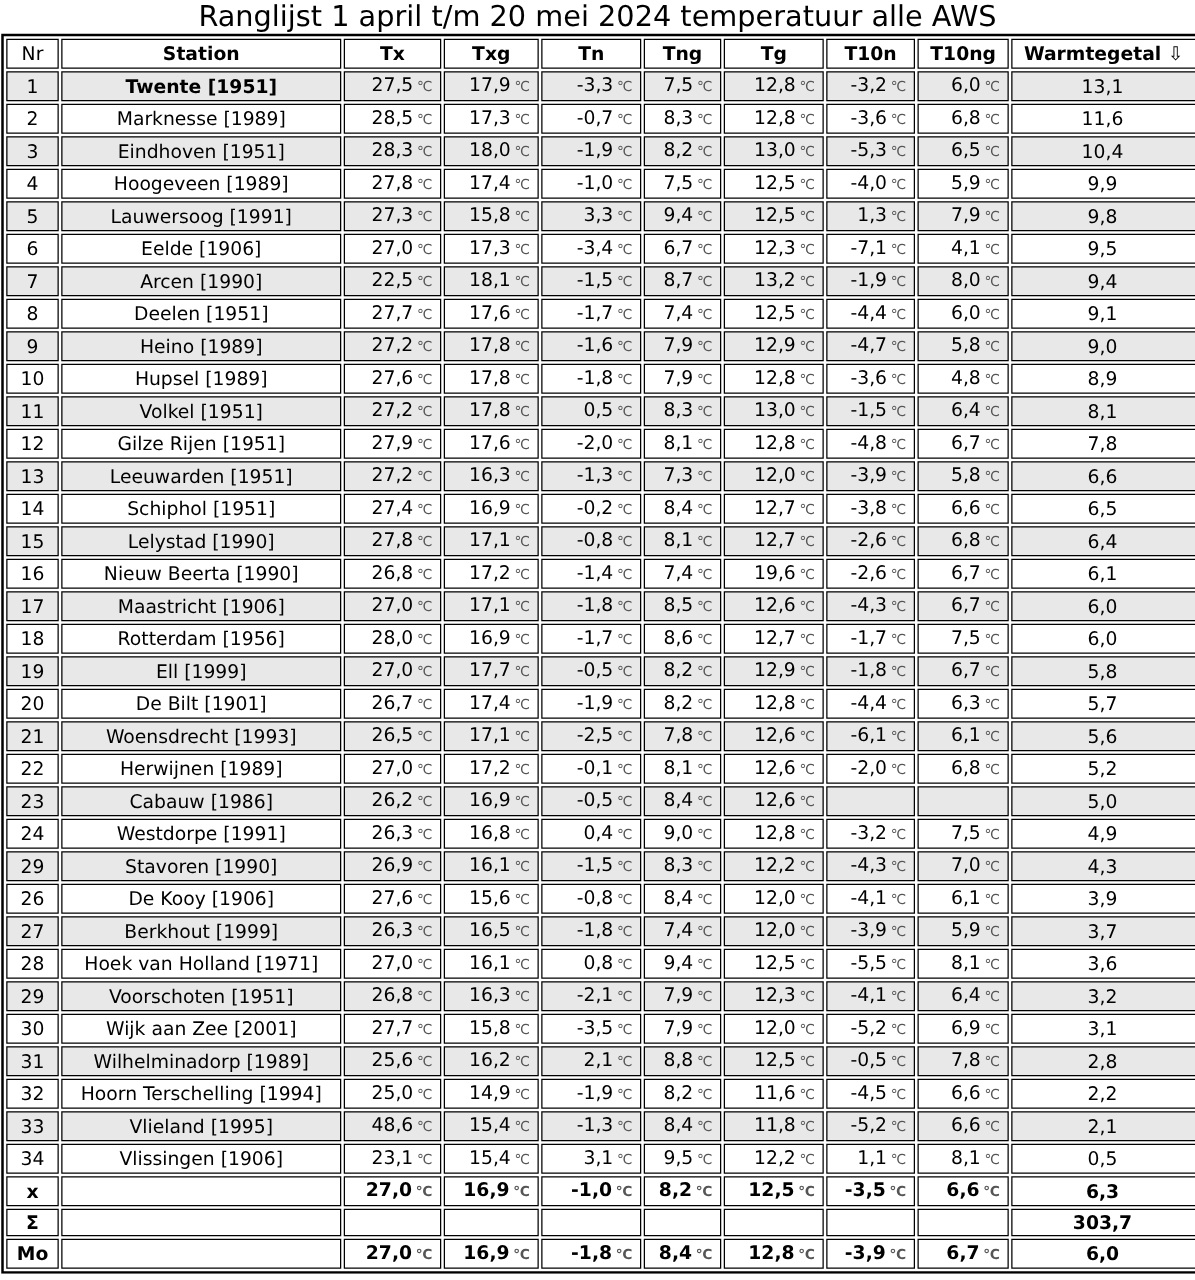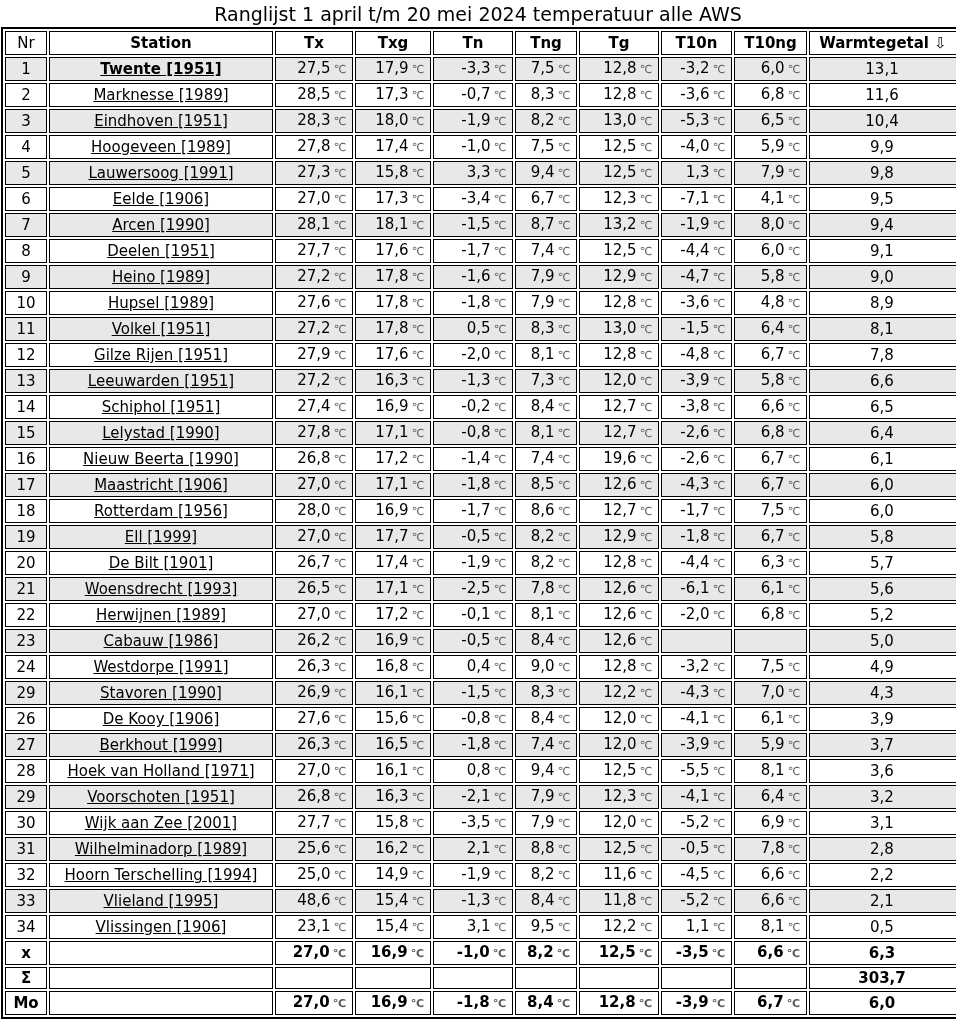--- a/index.html
+++ b/index.html
@@ -6,21 +6,21 @@
     margin: 0;
     padding: 0;
     background: #ffffff;
     width: 956px;
     color: #000;
     font-family: "DejaVu Sans", "Liberation Sans", sans-serif;
   }
   .page { width: 956px; }
   .title {
     text-align: center;
-    font-size: 19px;
+    font-size: 23px;
     line-height: 24px;
     padding: 2px 0 1px 0;
     white-space: nowrap;
   }
   table.rank {
     border-collapse: separate;
     border-spacing: 2px;
     border: 2px solid #000;
     background: #fff;
     table-layout: fixed;
@@ -41,21 +41,20 @@
     font-weight: bold;
     text-align: center;
     padding: 1px 1px;
   }
   th.plain { font-weight: normal; }
   .sort-arrow { font-weight: normal; }
   td.nr { text-align: center; padding: 0 2px; }
   td.station-cell { text-align: center; }
   a.station-link {
     color: #000;
-    text-decoration: underline;
     cursor: pointer;
   }
   tr.hl a.station-link { font-weight: bold; }
   td.num { text-align: right; padding-right: 6px; }
   td.wg  { text-align: center; padding-right: 6px; }
   .unit {
     font-size: 11px;
     color: #555;
     padding-left: 3px;
     font-weight: normal;
@@ -166,21 +165,21 @@
           <td class="num"><span>-3,4</span><span class="unit">℃</span></td>
           <td class="num"><span>6,7</span><span class="unit">℃</span></td>
           <td class="num"><span>12,3</span><span class="unit">℃</span></td>
           <td class="num"><span>-7,1</span><span class="unit">℃</span></td>
           <td class="num"><span>4,1</span><span class="unit">℃</span></td>
           <td class="wg">9,5</td>
         </tr>
         <tr class="alt">
           <td class="nr">7</td>
           <td class="station-cell"><a class="station-link">Arcen [1990]</a></td>
-          <td class="num"><span>28,1</span><span class="unit">℃</span></td>
+          <td class="num"><span>22,5</span><span class="unit">℃</span></td>
           <td class="num"><span>18,1</span><span class="unit">℃</span></td>
           <td class="num"><span>-1,5</span><span class="unit">℃</span></td>
           <td class="num"><span>8,7</span><span class="unit">℃</span></td>
           <td class="num"><span>13,2</span><span class="unit">℃</span></td>
           <td class="num"><span>-1,9</span><span class="unit">℃</span></td>
           <td class="num"><span>8,0</span><span class="unit">℃</span></td>
           <td class="wg">9,4</td>
         </tr>
         <tr class="">
           <td class="nr">8</td>

